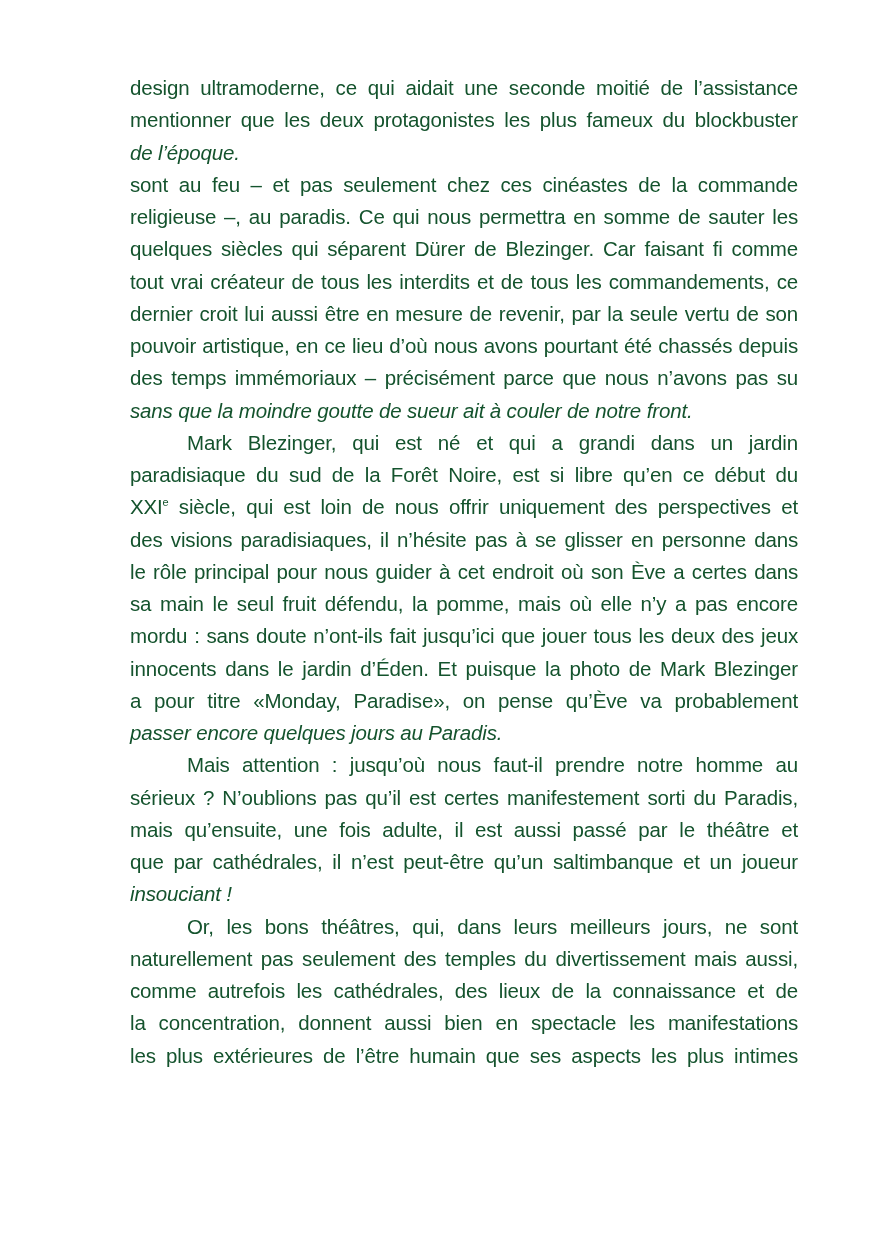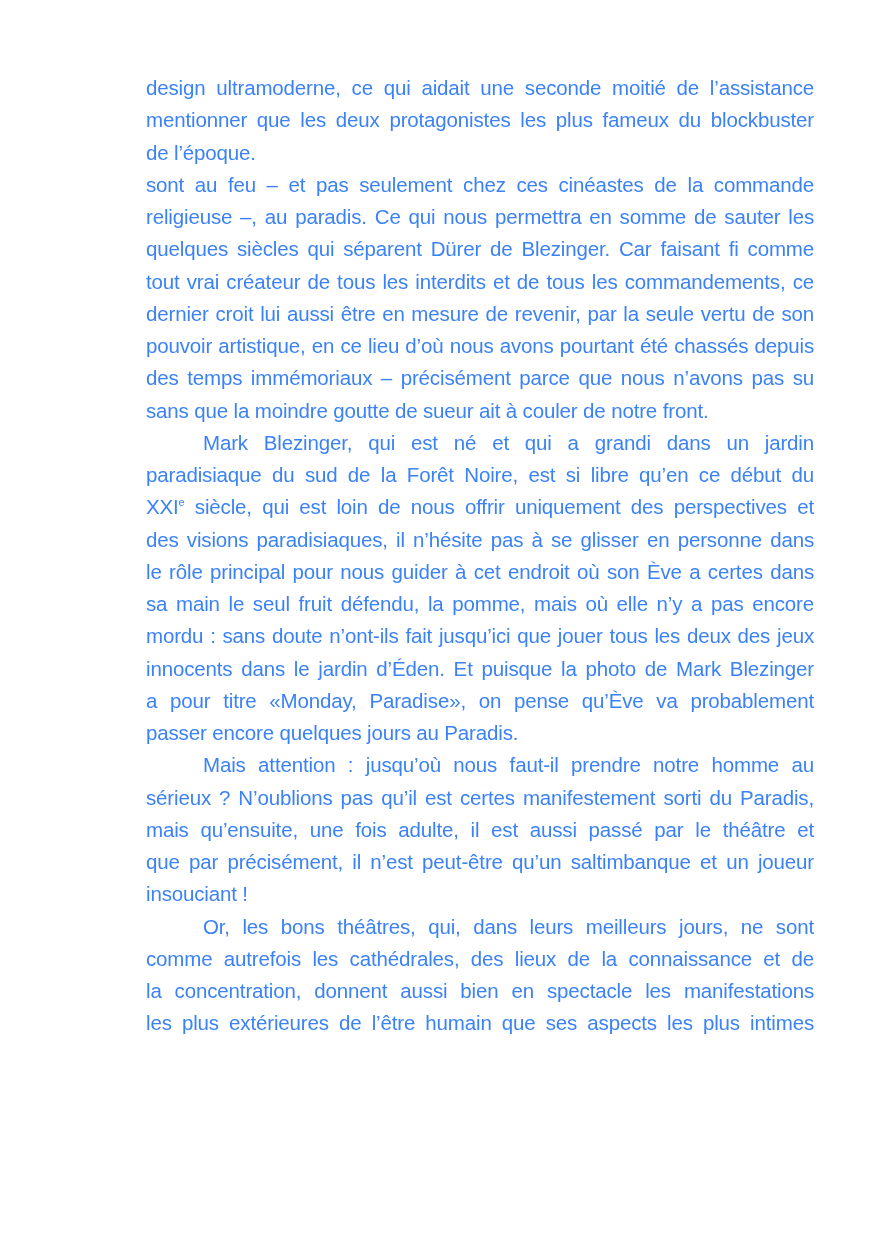--- a/index.html
+++ b/index.html
@@ -4,33 +4,32 @@
 <style>
   html, body { margin: 0; padding: 0; background: #ffffff; }
   body { width: 874px; height: 1240px; position: relative; overflow: hidden; }
   .page {
     position: absolute;
     left: 130px;
     top: 72px;
     width: 668px;
     font-family: "Liberation Sans", sans-serif;
     font-size: 20.5px;
-    color: #3b82f6;
+    color: #14532d;
     letter-spacing: -0.15px;
-    margin-left: 16px;
   }
   .line {
     display: block;
     height: 32.25px;
     line-height: 32.25px;
     white-space: nowrap;
     text-align: justify;
     text-align-last: justify;
   }
-  .line.last { text-align-last: left; }
+  .line.last { text-align-last: left; font-style: italic; }
   .line.indent { padding-left: 57px; }
   sup { font-size: 11px; line-height: 0; vertical-align: 8px; }
 </style>
 </head>
 <body>
 
 <div class="page" id="page">
     <div>
       <span class="line">design ultramoderne, ce qui aidait une seconde moitié de l’assistance</span>
       <span class="line">mentionner que les deux protagonistes les plus fameux du blockbuster</span>
@@ -55,22 +54,23 @@
       <span class="line">sa main le seul fruit défendu, la pomme, mais où elle n’y a pas encore</span>
       <span class="line">mordu : sans doute n’ont-ils fait jusqu’ici que jouer tous les deux des jeux</span>
       <span class="line">innocents dans le jardin d’Éden. Et puisque la photo de Mark Blezinger</span>
       <span class="line">a pour titre «Monday, Paradise», on pense qu’Ève va probablement</span>
       <span class="line last">passer encore quelques jours au Paradis.</span>
     </div>
     <div>
       <span class="line indent">Mais attention : jusqu’où nous faut-il prendre notre homme au</span>
       <span class="line">sérieux ? N’oublions pas qu’il est certes manifestement sorti du Paradis,</span>
       <span class="line">mais qu’ensuite, une fois adulte, il est aussi passé par le théâtre et</span>
-      <span class="line">que par précisément, il n’est peut-être qu’un saltimbanque et un joueur</span>
+      <span class="line">que par cathédrales, il n’est peut-être qu’un saltimbanque et un joueur</span>
       <span class="line last">insouciant !</span>
     </div>
     <div>
       <span class="line indent">Or, les bons théâtres, qui, dans leurs meilleurs jours, ne sont</span>
+      <span class="line">naturellement pas seulement des temples du divertissement mais aussi,</span>
       <span class="line">comme autrefois les cathédrales, des lieux de la connaissance et de</span>
       <span class="line">la concentration, donnent aussi bien en spectacle les manifestations</span>
       <span class="line">les plus extérieures de l’être humain que ses aspects les plus intimes</span>
     </div>
   </div>
 
 </body></html>

